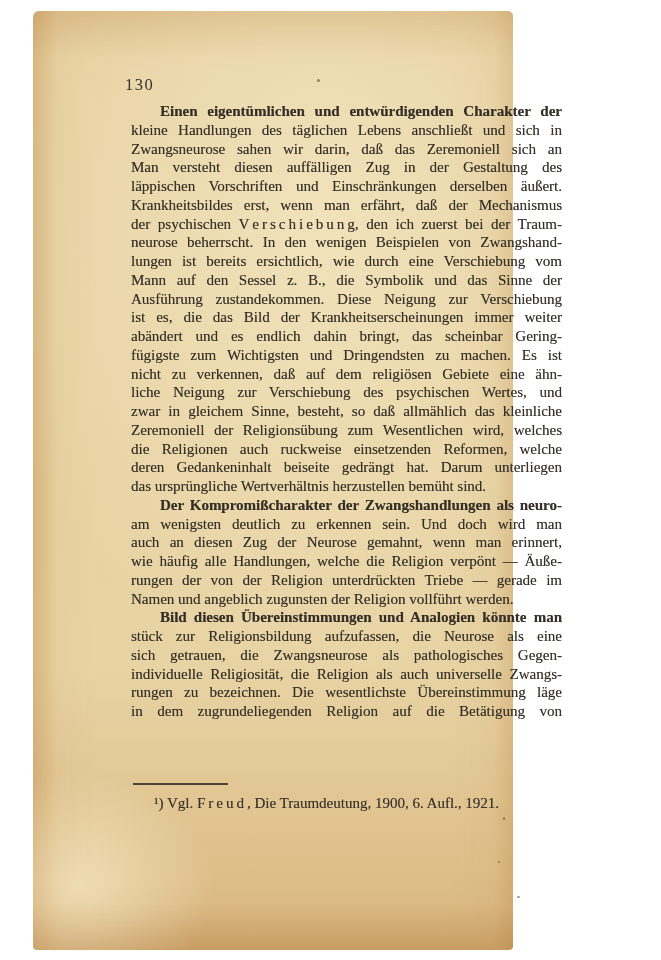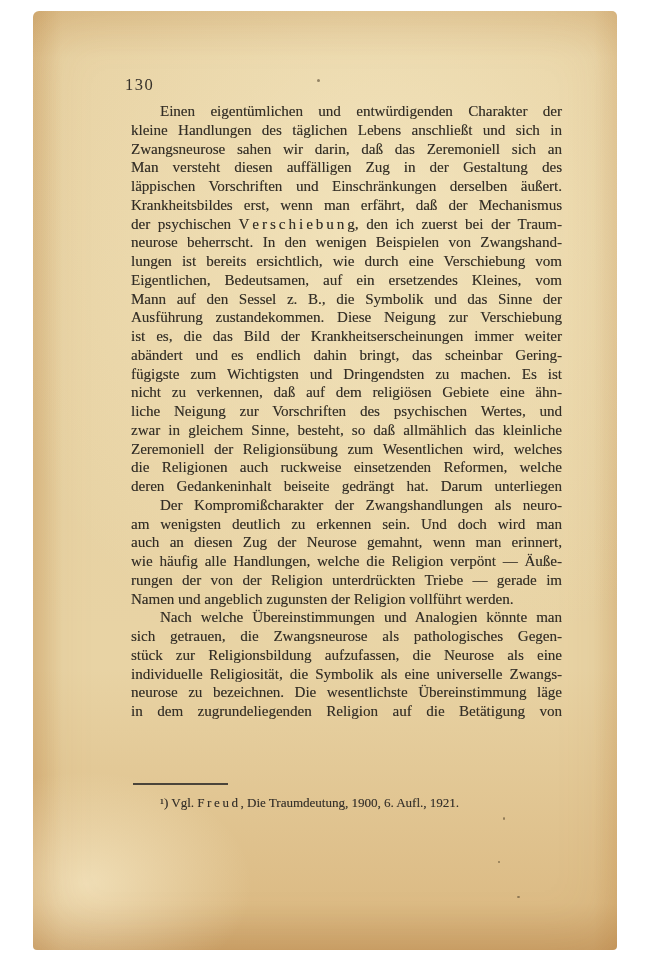--- a/index.html
+++ b/index.html
@@ -16,21 +16,21 @@
   }
   .scan {
     position: absolute;
     inset: 0;
     background: #ffffff;
   }
   .paper {
     position: absolute;
     left: 33px;
     top: 11px;
-    width: 584px;
+    width: 480px;
     height: 939px;
     border-radius: 6px 5px 4px 4px;
     background:
       radial-gradient(ellipse 130% 90% at 60% 22%, rgba(250,241,208,0.55), rgba(250,241,208,0) 55%),
       radial-gradient(ellipse 38% 16% at 9% 93%, rgba(252,243,212,0.6), rgba(252,243,212,0) 75%),
       linear-gradient(to bottom, rgba(176,112,40,0.20) 0%, rgba(176,112,40,0.03) 5%, rgba(176,112,40,0) 70%, rgba(186,120,45,0.26) 95%, rgba(168,103,36,0.45) 100%),
       linear-gradient(to right, rgba(176,112,40,0.22) 0%, rgba(176,112,40,0) 5%, rgba(176,112,40,0) 96%, rgba(176,112,40,0.15) 100%),
       #e8d3a4;
     box-shadow: inset 0 0 60px rgba(172,112,45,0.18);
   }
@@ -51,37 +51,38 @@
     line-height: 18.75px;
     color: #332e26;
     text-shadow: 0.25px 0.25px 0 rgba(51,46,38,0.45);
   }
   .line {
     text-align: justify;
     text-align-last: justify;
   }
   .line.indent {
     padding-left: 29px;
+    font-weight: bold;
   }
   .line.last {
     text-align-last: left;
   }
   .footnote-rule {
     position: absolute;
     left: 100px;
     top: 772px;
     width: 95px;
     height: 2px;
     background: #4a443a;
   }
   .footnote {
     position: absolute;
-    left: 127px;
+    left: 121px;
     top: 784px;
-    font-size: 13px;
+    font-size: 15px;
     color: #36312a;
     text-shadow: 0.2px 0.2px 0 rgba(51,46,38,0.4);
   }
   .speck {
     position: absolute;
     border-radius: 50%;
     background: rgba(72,58,38,0.55);
   }
 </style>
 </head>
@@ -94,47 +95,47 @@
         <div>
           <div class="line indent">Einen eigentümlichen und entwürdigenden Charakter der</div>
           <div class="line">kleine Handlungen des täglichen Lebens anschließt und sich in</div>
           <div class="line">Zwangsneurose sahen wir darin, daß das Zeremoniell sich an</div>
           <div class="line">Man versteht diesen auffälligen Zug in der Gestaltung des</div>
           <div class="line">läppischen Vorschriften und Einschränkungen derselben äußert.</div>
           <div class="line">Krankheitsbildes erst, wenn man erfährt, daß der Mechanismus</div>
           <div class="line">der psychischen V e r s c h i e b u n g, den ich zuerst bei der Traum-</div>
           <div class="line">neurose beherrscht. In den wenigen Beispielen von Zwangshand-</div>
           <div class="line">lungen ist bereits ersichtlich, wie durch eine Verschiebung vom</div>
-          <div class="line">Eigentlichen, Bedeutsamen, auf ein ersetzendes Kleines, vom</div>
           <div class="line">Mann auf den Sessel z. B., die Symbolik und das Sinne der</div>
           <div class="line">Ausführung zustandekommen. Diese Neigung zur Verschiebung</div>
           <div class="line">ist es, die das Bild der Krankheitserscheinungen immer weiter</div>
           <div class="line">abändert und es endlich dahin bringt, das scheinbar Gering-</div>
           <div class="line">fügigste zum Wichtigsten und Dringendsten zu machen. Es ist</div>
           <div class="line">nicht zu verkennen, daß auf dem religiösen Gebiete eine ähn-</div>
-          <div class="line">liche Neigung zur Vorschriften des psychischen Wertes, und</div>
+          <div class="line">liche Neigung zur Verschiebung des psychischen Wertes, und</div>
           <div class="line">zwar in gleichem Sinne, besteht, so daß allmählich das kleinliche</div>
           <div class="line">Zeremoniell der Religionsübung zum Wesentlichen wird, welches</div>
           <div class="line">die Religionen auch ruckweise einsetzenden Reformen, welche</div>
           <div class="line">deren Gedankeninhalt beiseite gedrängt hat. Darum unterliegen</div>
+          <div class="line last">das ursprüngliche Wertverhältnis herzustellen bemüht sind.</div>
         </div>
         <div>
           <div class="line indent">Der Kompromißcharakter der Zwangshandlungen als neuro-</div>
           <div class="line">am wenigsten deutlich zu erkennen sein. Und doch wird man</div>
           <div class="line">auch an diesen Zug der Neurose gemahnt, wenn man erinnert,</div>
           <div class="line">wie häufig alle Handlungen, welche die Religion verpönt — Äuße-</div>
           <div class="line">rungen der von der Religion unterdrückten Triebe — gerade im</div>
           <div class="line last">Namen und angeblich zugunsten der Religion vollführt werden.</div>
         </div>
         <div>
-          <div class="line indent">Nach welche Übereinstimmungen und Analogien könnte man</div>
+          <div class="line indent">Bild diesen Übereinstimmungen und Analogien könnte man</div>
+          <div class="line">stück zur Religionsbildung aufzufassen, die Neurose als eine</div>
           <div class="line">sich getrauen, die Zwangsneurose als pathologisches Gegen-</div>
-          <div class="line">stück zur Religionsbildung aufzufassen, die Neurose als eine</div>
-          <div class="line">individuelle Religiosität, die Symbolik als eine universelle Zwangs-</div>
-          <div class="line">neurose zu bezeichnen. Die wesentlichste Übereinstimmung läge</div>
+          <div class="line">individuelle Religiosität, die Religion als auch universelle Zwangs-</div>
+          <div class="line">rungen zu bezeichnen. Die wesentlichste Übereinstimmung läge</div>
           <div class="line">in dem zugrundeliegenden Religion auf die Betätigung von</div>
         </div>
       </div>
     <div class="footnote-rule"></div>
     <div class="footnote">¹) Vgl. F r e u d , Die Traumdeutung, 1900, 6. Aufl., 1921.</div>
     <div class="speck" style="left:284px; top:68px; width:3px; height:3px;"></div>
     <div class="speck" style="left:470px; top:806px; width:2px; height:3px;"></div>
     <div class="speck" style="left:465px; top:850px; width:2px; height:2px;"></div>
     <div class="speck" style="left:484px; top:885px; width:3px; height:2px;"></div>
   </div>

